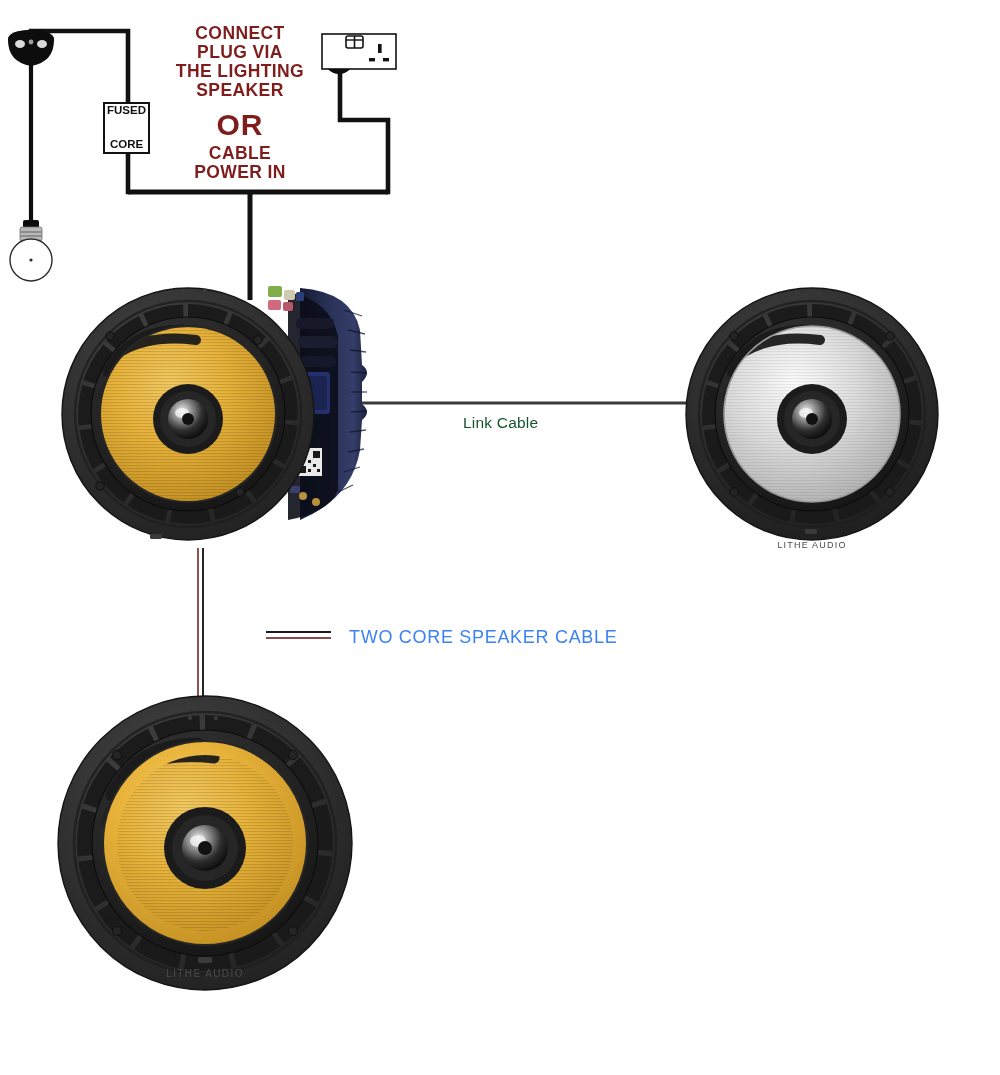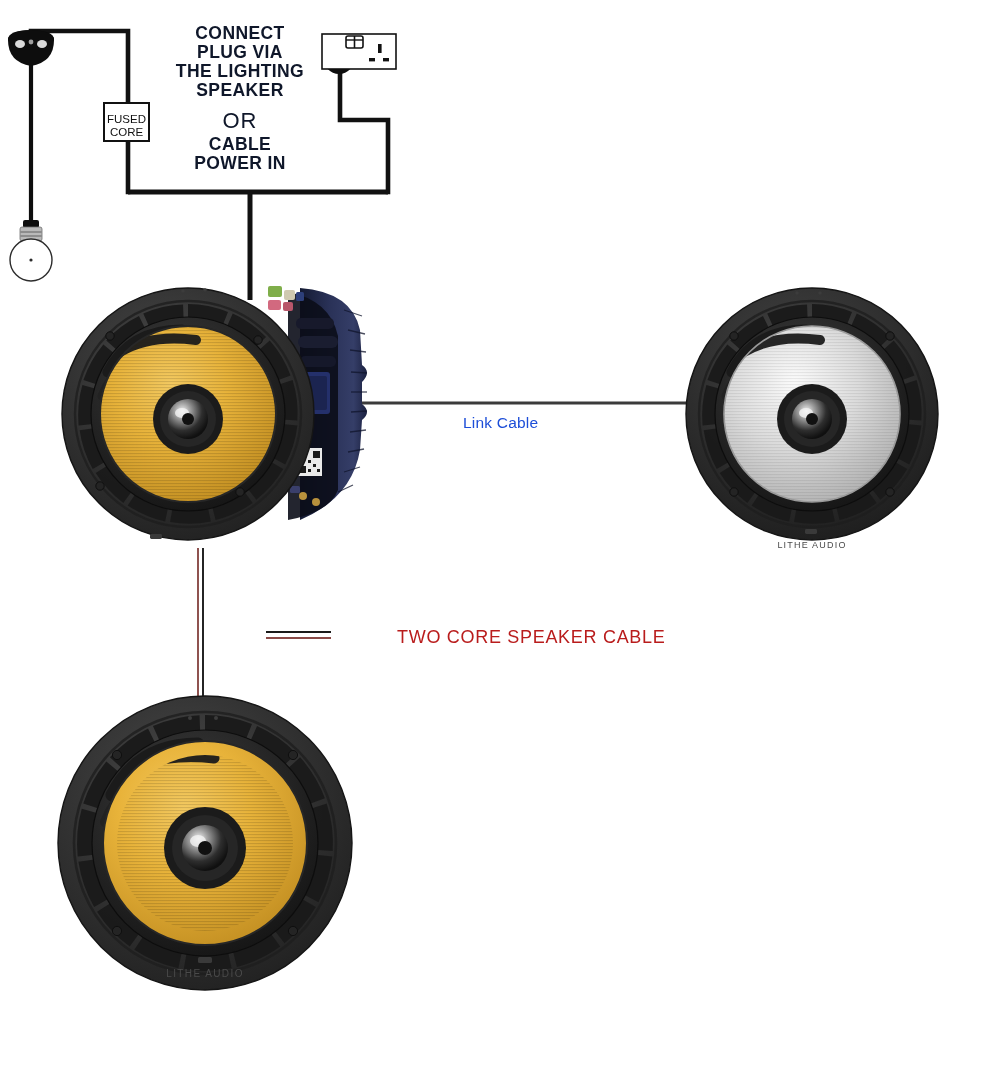--- a/index.html
+++ b/index.html
@@ -31,82 +31,82 @@
   }
 
   
   #instruction-text {
     position: absolute;
     left: 160px;
     top: 24px;
     width: 160px;
     text-align: center;
     line-height: 1.08;
-    color: #0f172a;
+    color: #7f1d1d;
     z-index: 6;
   }
   #instruction-text .line-main {
     font-size: 17.5px;
     font-weight: bold;
     letter-spacing: 0.4px;
     display: block;
   }
   #instruction-text .line-or {
-    font-size: 22px;
-    font-weight: normal;
+    font-size: 30px;
+    font-weight: bold;
     letter-spacing: 1px;
     display: block;
     margin: 9px 0 3px 0;
   }
 
   
   #fused-spur {
     position: absolute;
     left: 103px;
     top: 102px;
     width: 47px;
-    height: 40px;
+    height: 52px;
     background: #ffffff;
     border: 2.4px solid #111111;
     display: flex;
     flex-direction: column;
     align-items: center;
-    justify-content: flex-end;
+    justify-content: space-between;
     z-index: 7;
+    font-weight: bold;
   }
   #fused-spur span {
     font-size: 11.5px;
     color: #111111;
     line-height: 1.18;
     display: block;
   }
 
   
   #link-cable-label {
     position: absolute;
     left: 455px;
     top: 412px;
     font-size: 15.5px;
-    color: #1d4ed8;
+    color: #14532d;
     letter-spacing: 0.2px;
     background: #ffffff;
     padding: 2px 8px;
     z-index: 8;
     text-align: center;
   }
   #two-core-label {
     position: absolute;
     left: 349px;
     top: 627px;
     font-size: 18px;
-    color: #b91c1c;
+    color: #3b82f6;
     letter-spacing: 0.7px;
     z-index: 8;
     white-space: nowrap;
-    margin-left: 48px;
   }
 </style>
 </head>
 <body>
 
 <div id="stage">
 
   <svg id="wiring-svg" viewBox="0 0 1000 1075">
     <defs>
 

